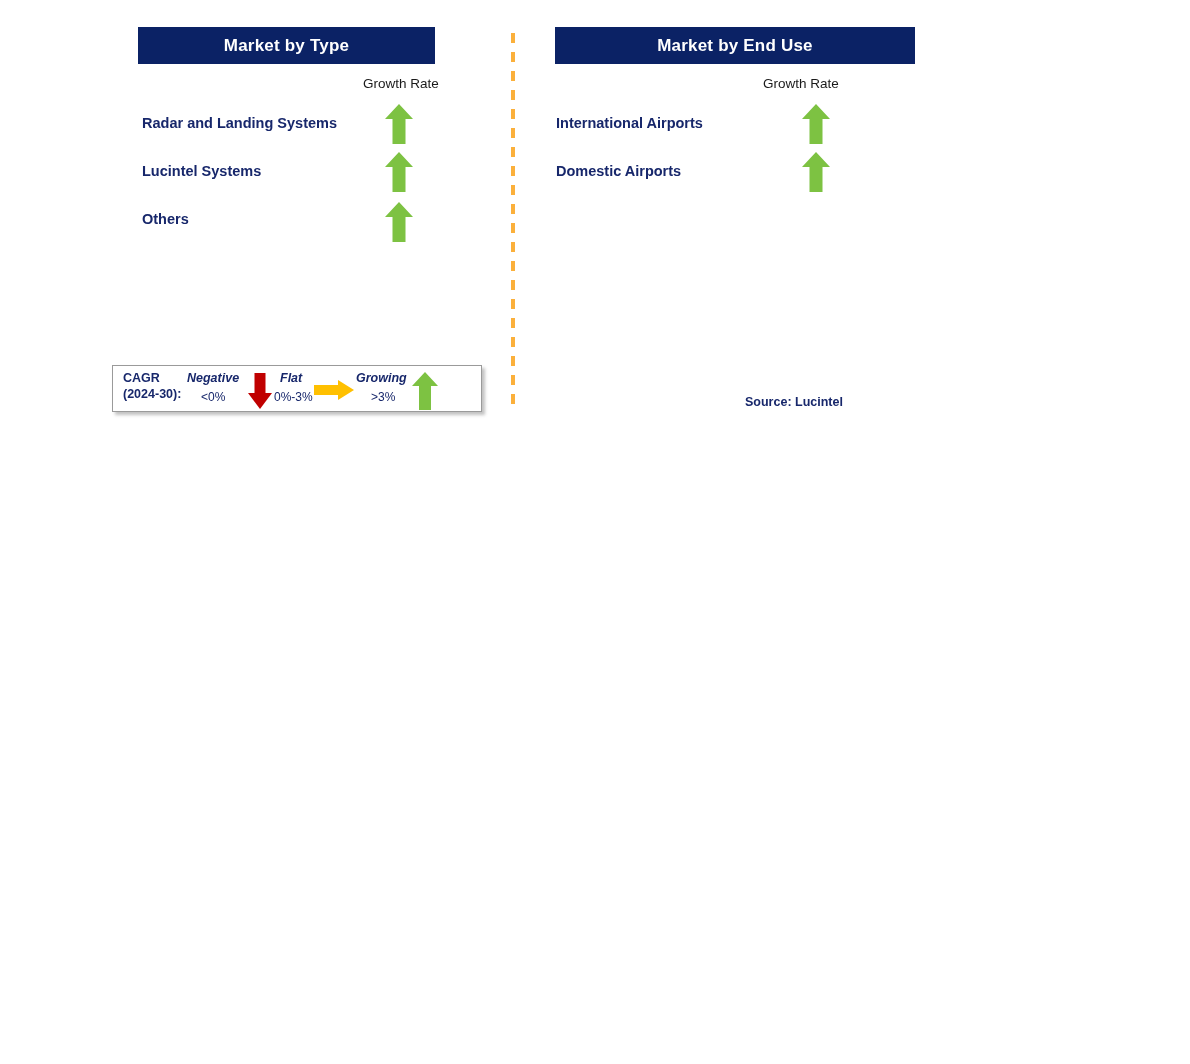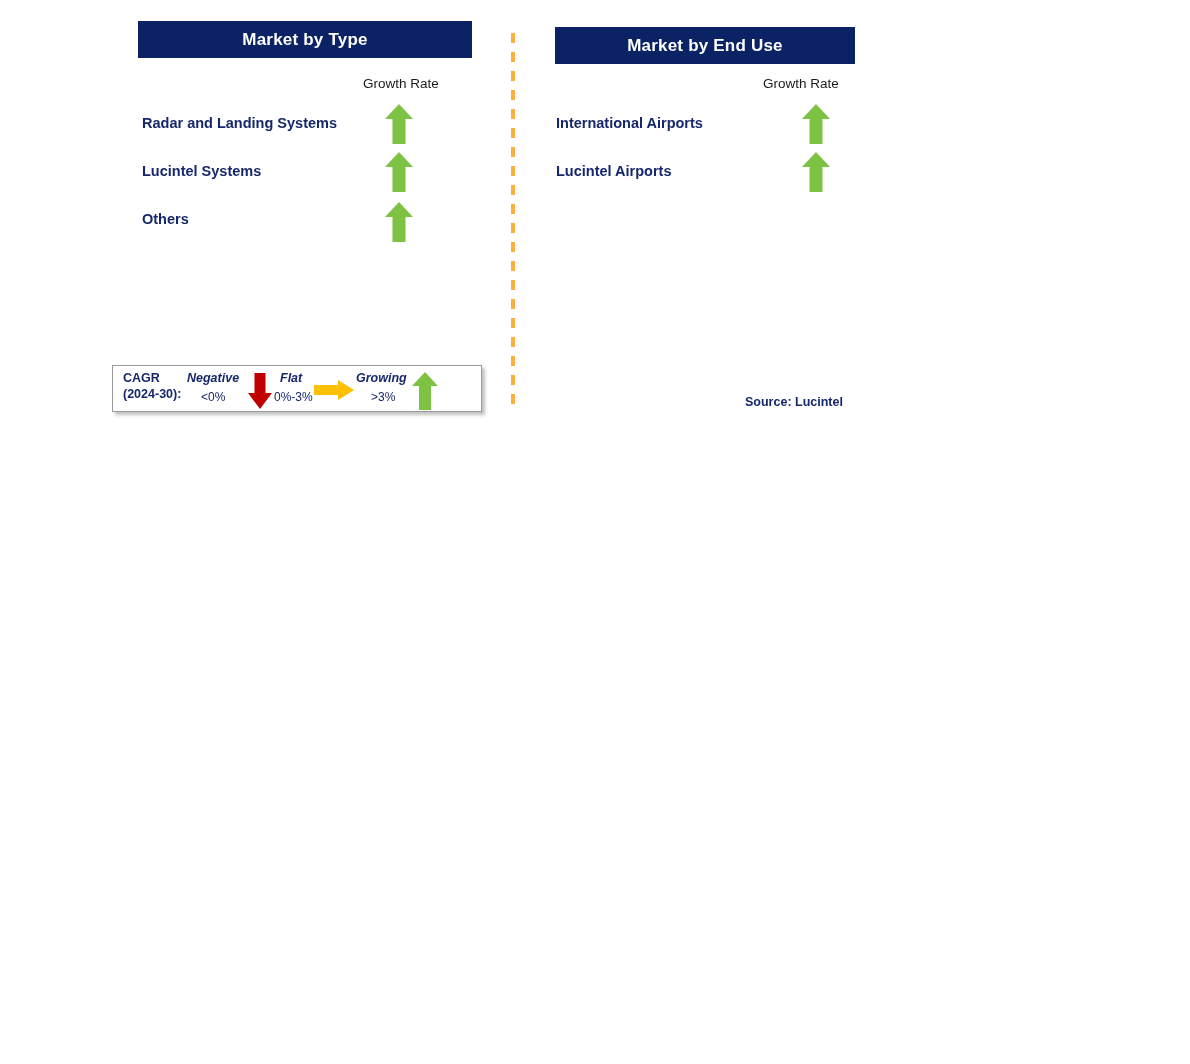--- a/index.html
+++ b/index.html
@@ -26,24 +26,24 @@
     color: #ffffff;
     font-weight: bold;
     font-size: 17px;
     letter-spacing: 0.2px;
     display: flex;
     align-items: center;
     justify-content: center;
     text-align: center;
   }
   #panel-type .section-header {
-    left: 138px;  top: 21px;  width: 334px; height: 37px;
+    left: 138px;  top: 27px;  width: 297px; height: 37px;
   }
   #panel-enduse .section-header {
-    left: 555px;  top: 27px;  width: 300px; height: 37px;
+    left: 555px;  top: 27px;  width: 360px; height: 37px;
   }
 
   
   .growth-caption {
     position: absolute;
     font-size: 13.5px;
     font-weight: normal;
     color: #1a1a1a;
     white-space: nowrap;
   }
@@ -195,21 +195,21 @@
 
   <div class="growth-caption" id="growth-caption-enduse">Growth Rate</div>
 
   <div class="seg-label" id="seg-r0-label">International Airports</div>
   <div class="seg-arrow" id="seg-r0-arrow">
     <svg viewBox="0 0 30 42" width="30" height="42" aria-hidden="true">
       <polygon points="15,1 29,16 21.5,16 21.5,41 8.5,41 8.5,16 1,16" fill="#7DC242"></polygon>
     </svg>
   </div>
 
-  <div class="seg-label" id="seg-r1-label">Lucintel Airports</div>
+  <div class="seg-label" id="seg-r1-label">Domestic Airports</div>
   <div class="seg-arrow" id="seg-r1-arrow">
     <svg viewBox="0 0 30 42" width="30" height="42" aria-hidden="true">
       <polygon points="15,1 29,16 21.5,16 21.5,41 8.5,41 8.5,16 1,16" fill="#7DC242"></polygon>
     </svg>
   </div>
 </div>
 
 <div id="legend-box">
 
   <div class="legend-cagr-line" id="legend-cagr-1">CAGR</div>

